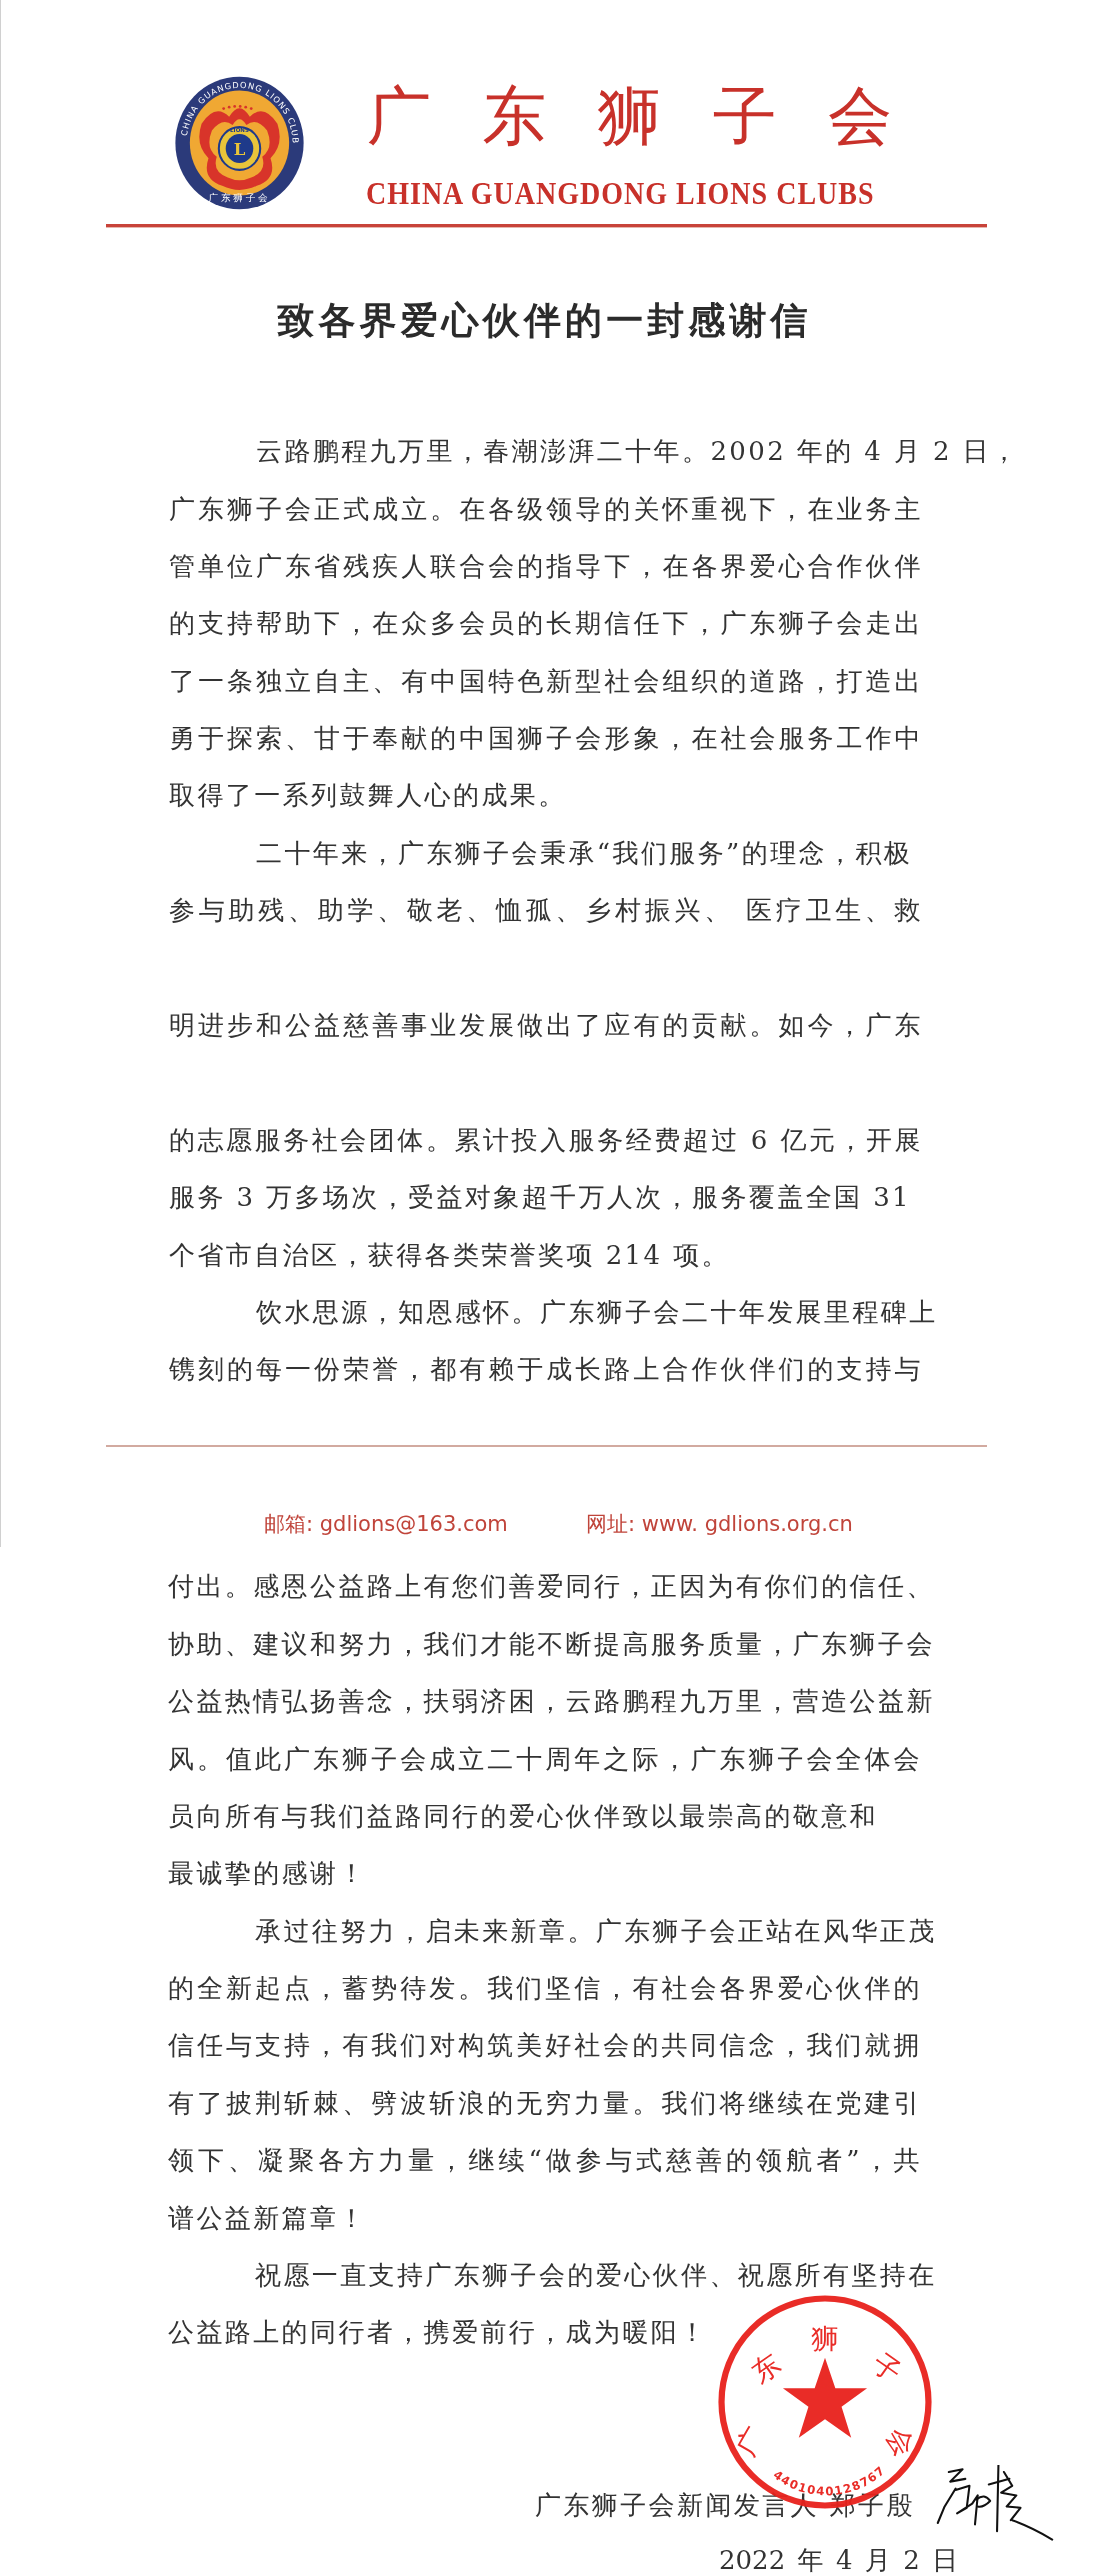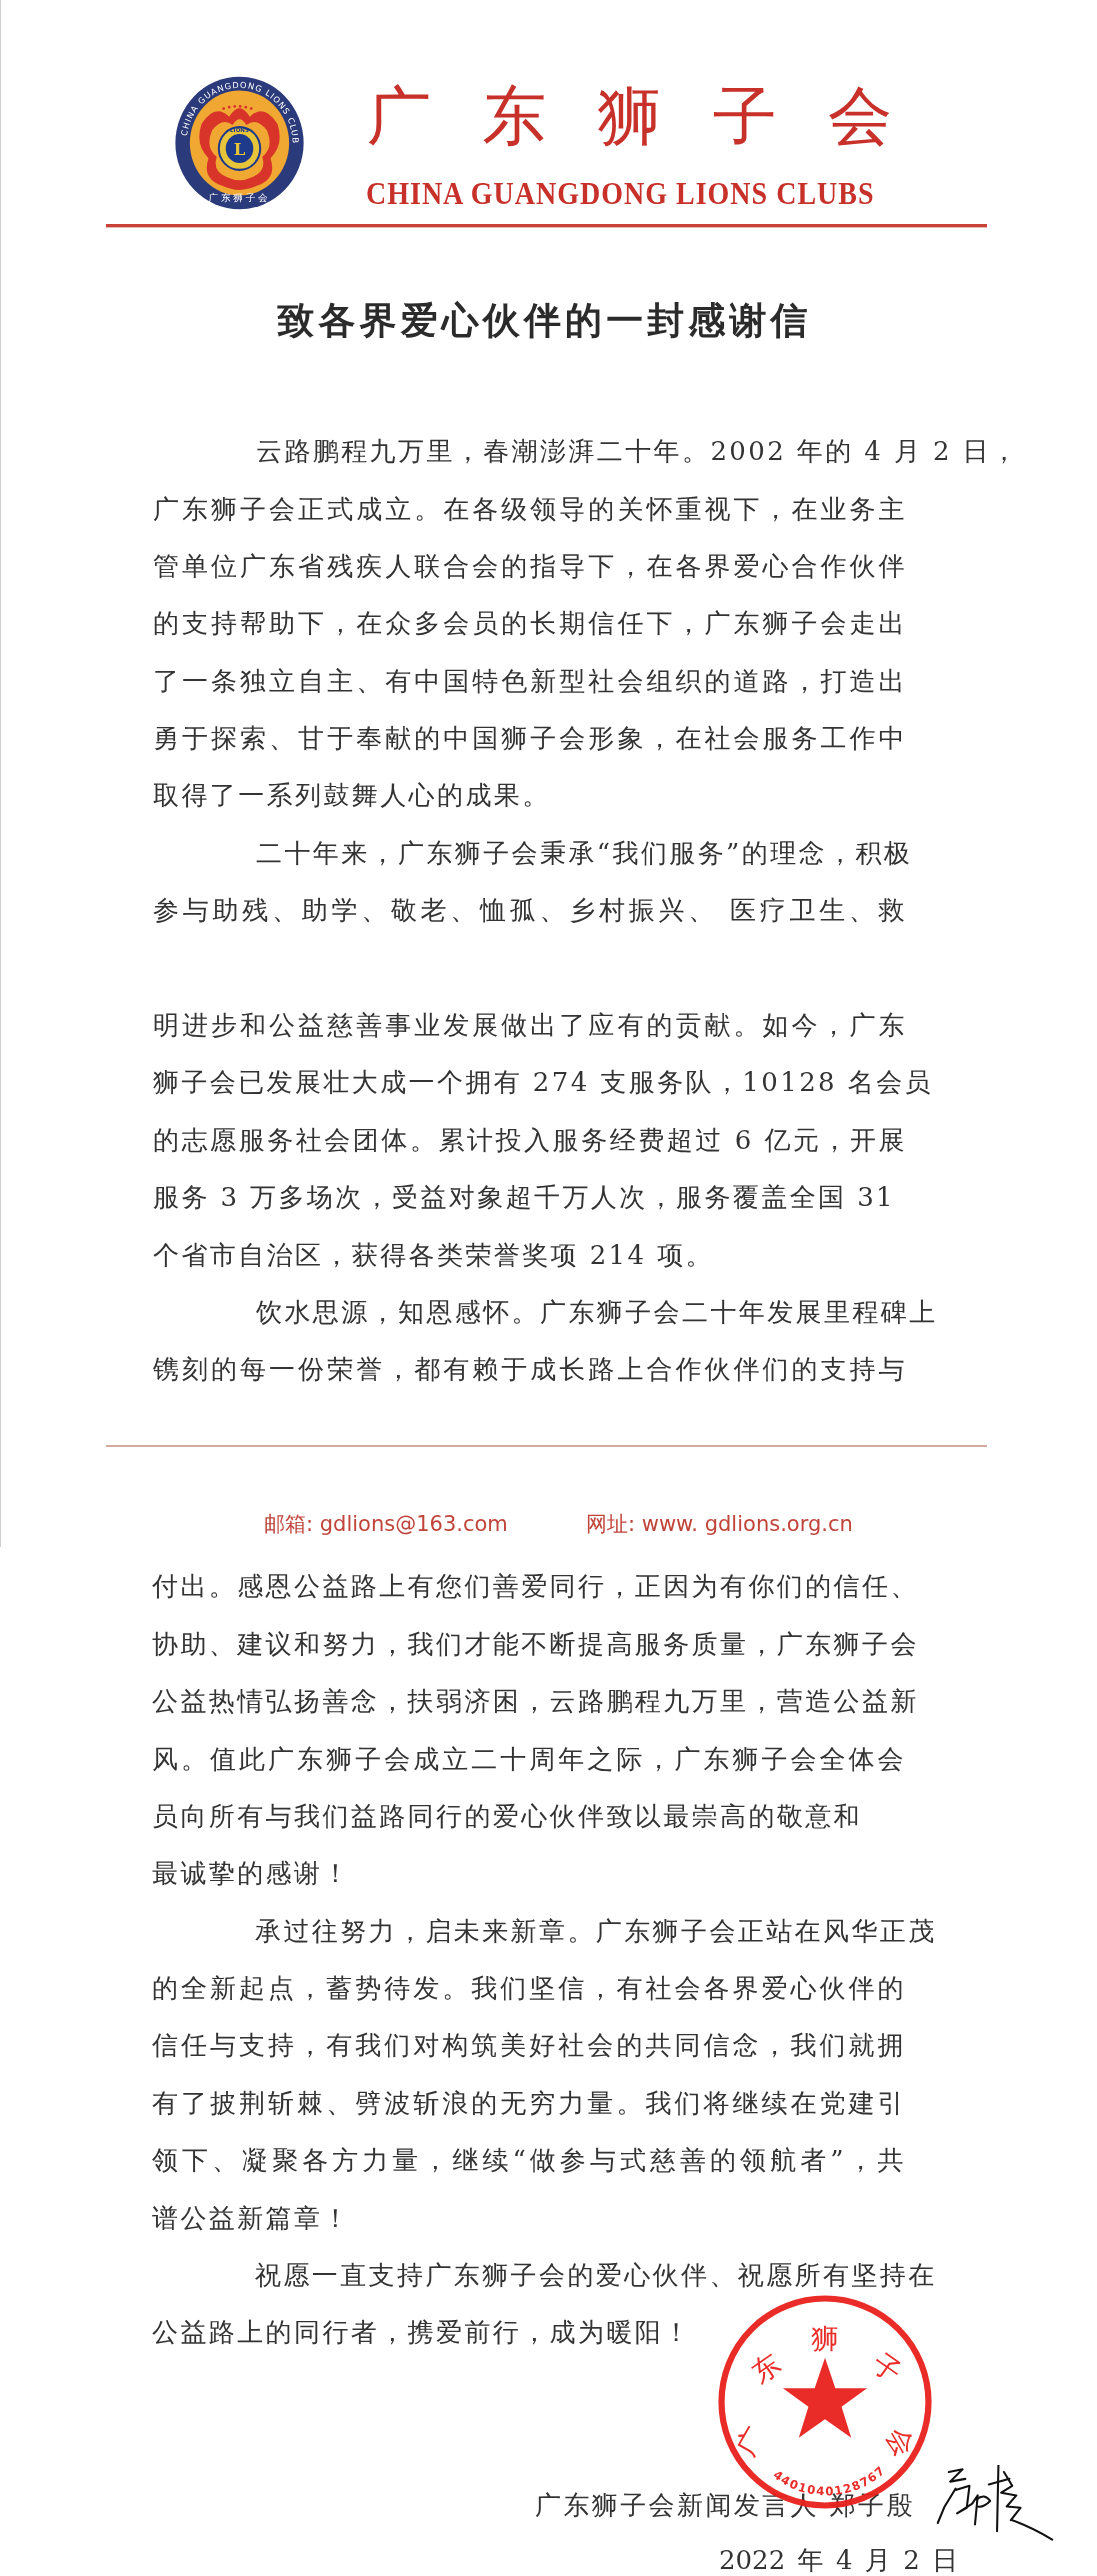--- a/index.html
+++ b/index.html
@@ -14,21 +14,21 @@
   .brand-cn span { display: inline-block; width: 64px; text-align: center; }
   .brand-en { position: absolute; left: 365px; top: 176px; width: 512px;
               font-family: "Liberation Serif", "DejaVu Serif", serif; font-weight: bold;
               font-size: 28px; letter-spacing: 1px; color: #c8312a; white-space: nowrap;
               transform: scaleY(1.12); transform-origin: left top; }
   .header-rule { position: absolute; left: 105px; top: 224px; width: 881px; height: 2.8px;
                  background: #c8433a; border-bottom: 0.7px solid #e8b6ae; }
   .letter-title { position: absolute; left: 0; width: 1087px; top: 296px; text-align: center;
                   font-family: "DejaVu Sans", sans-serif; font-weight: bold; font-size: 37px;
                   color: #2b2b2b; letter-spacing: 4.1px; }
-  .line { position: absolute; left: 152px; width: 754px; height: 35px; font-size: 26px;
+  .line { position: absolute; left: 168px; width: 754px; height: 35px; font-size: 26px;
           line-height: 35px; white-space: nowrap; letter-spacing: 2.4px; color: #333333; }
   .line.indent { left: 219px; margin-left: 36px; }
   .line.justify { text-align: justify; text-align-last: justify; }
   .footer-rule { position: absolute; left: 105px; top: 1445px; width: 881px; height: 2.1px;
                  background: #d2aaa0; }
   .contact { position: absolute; top: 1464px; font-family: "DejaVu Sans", sans-serif;
              font-size: 21px; color: #c0443a; white-space: nowrap; margin-top: 46px; }
   .stamp { position: absolute; left: 716px; top: 2293px; width: 218px; height: 218px; }
   .signature { position: absolute; left: 935px; top: 2465px; width: 131px; height: 76px; }
   .sign-line { position: absolute; left: 535px; top: 2488px; font-size: 26px; line-height: 35px;
@@ -80,21 +80,20 @@
   <div class="line indent" style="top:434px">云路鹏程九万里，春潮澎湃二十年。2002 年的 4 月 2 日，</div>
   <div class="line justify" style="top:492px">广东狮子会正式成立。在各级领导的关怀重视下，在业务主</div>
   <div class="line justify" style="top:606px">的支持帮助下，在众多会员的长期信任下，广东狮子会走出</div>
   <div class="line justify" style="top:549px">管单位广东省残疾人联合会的指导下，在各界爱心合作伙伴</div>
   <div class="line justify" style="top:664px">了一条独立自主、有中国特色新型社会组织的道路，打造出</div>
   <div class="line justify" style="top:721px">勇于探索、甘于奉献的中国狮子会形象，在社会服务工作中</div>
   <div class="line" style="top:778px">取得了一系列鼓舞人心的成果。</div>
   <div class="line indent" style="top:836px">二十年来，广东狮子会秉承“我们服务”的理念，积极</div>
   <div class="line justify" style="top:893px">参与助残、助学、敬老、恤孤、乡村振兴、 医疗卫生、救</div>
   <div class="line justify" style="top:1008px">明进步和公益慈善事业发展做出了应有的贡献。如今，广东</div>
-  <div class="line justify" style="top:1065px">狮子会已发展壮大成一个拥有 274 支服务队，10128 名会员</div>
   <div class="line justify" style="top:1123px">的志愿服务社会团体。累计投入服务经费超过 6 亿元，开展</div>
   <div class="line" style="top:1180px">服务 3 万多场次，受益对象超千万人次，服务覆盖全国 31</div>
   <div class="line" style="top:1238px">个省市自治区，获得各类荣誉奖项 214 项。</div>
   <div class="line indent" style="top:1295px">饮水思源，知恩感怀。广东狮子会二十年发展里程碑上</div>
   <div class="line justify" style="top:1352px">镌刻的每一份荣誉，都有赖于成长路上合作伙伴们的支持与</div>
 
   <div class="footer-rule"></div>
   <div class="contact" style="left:263px">
     <span>邮箱:</span>
     <span>gdlions@163.com</span>

